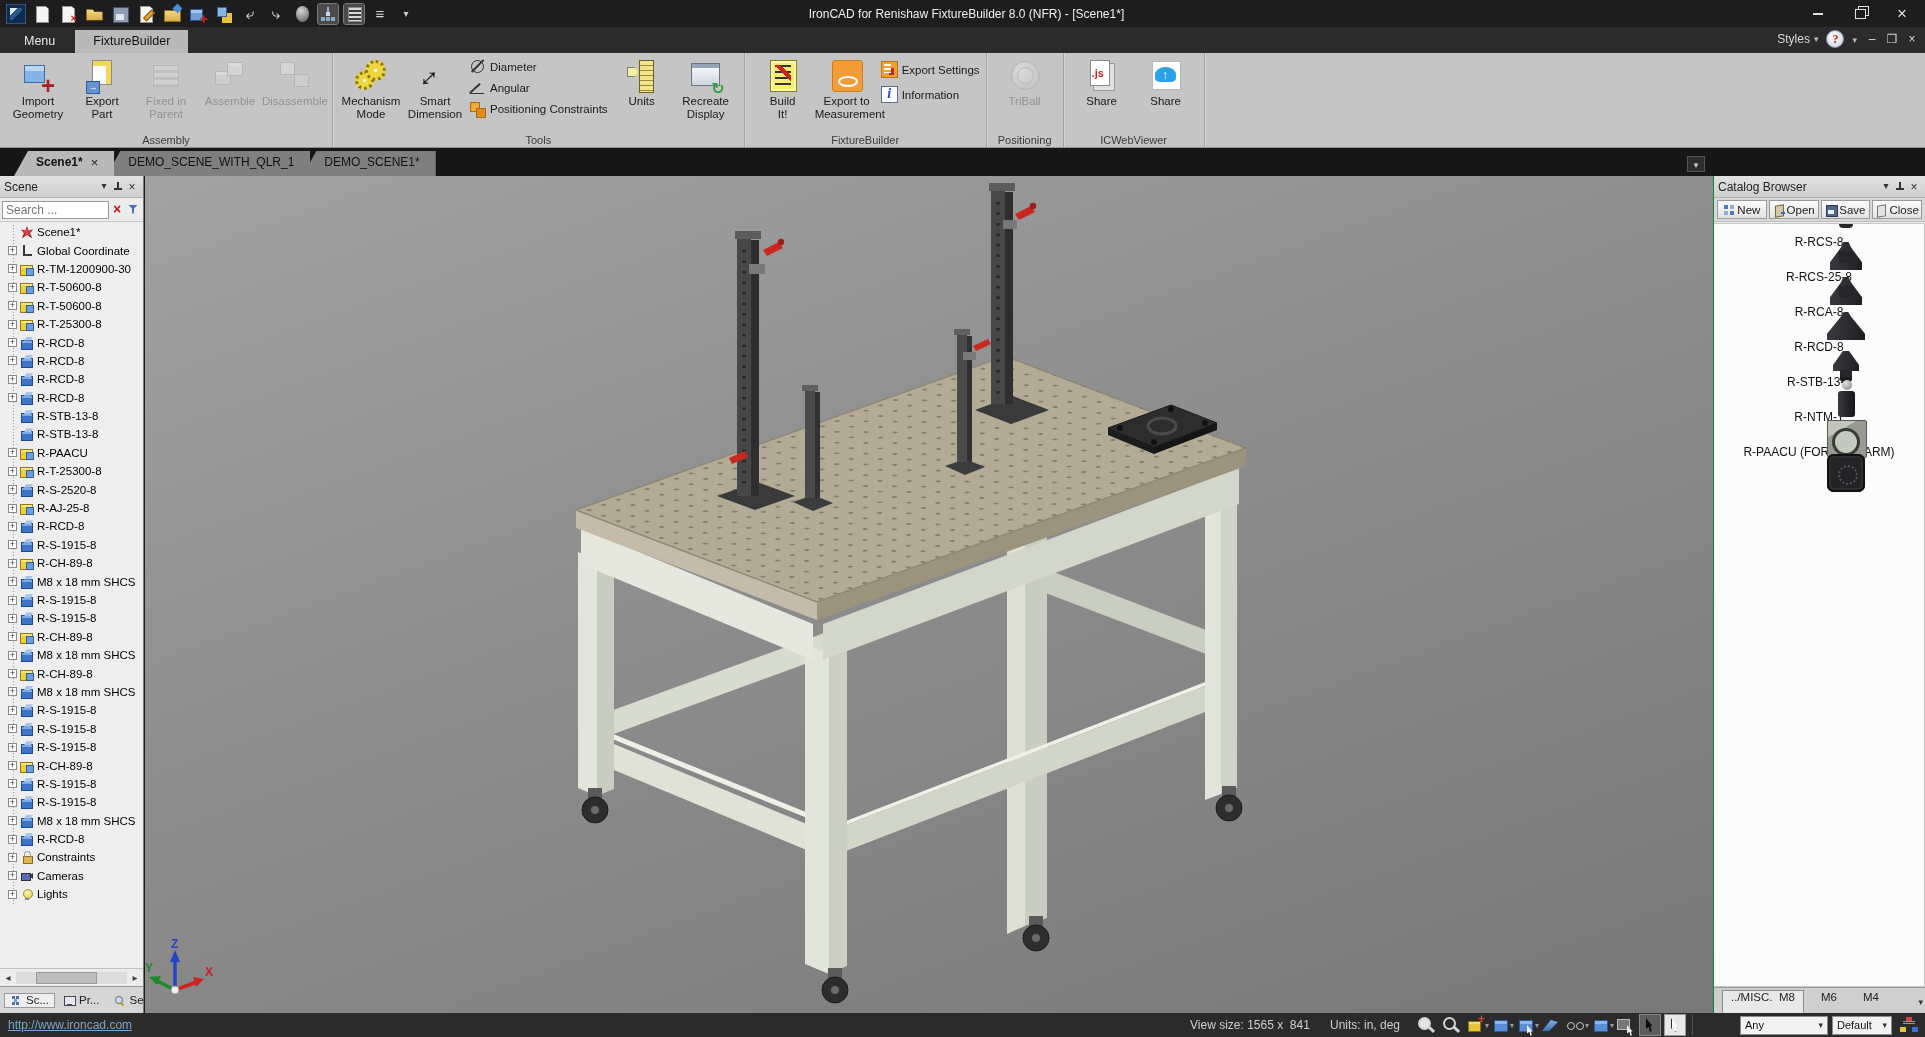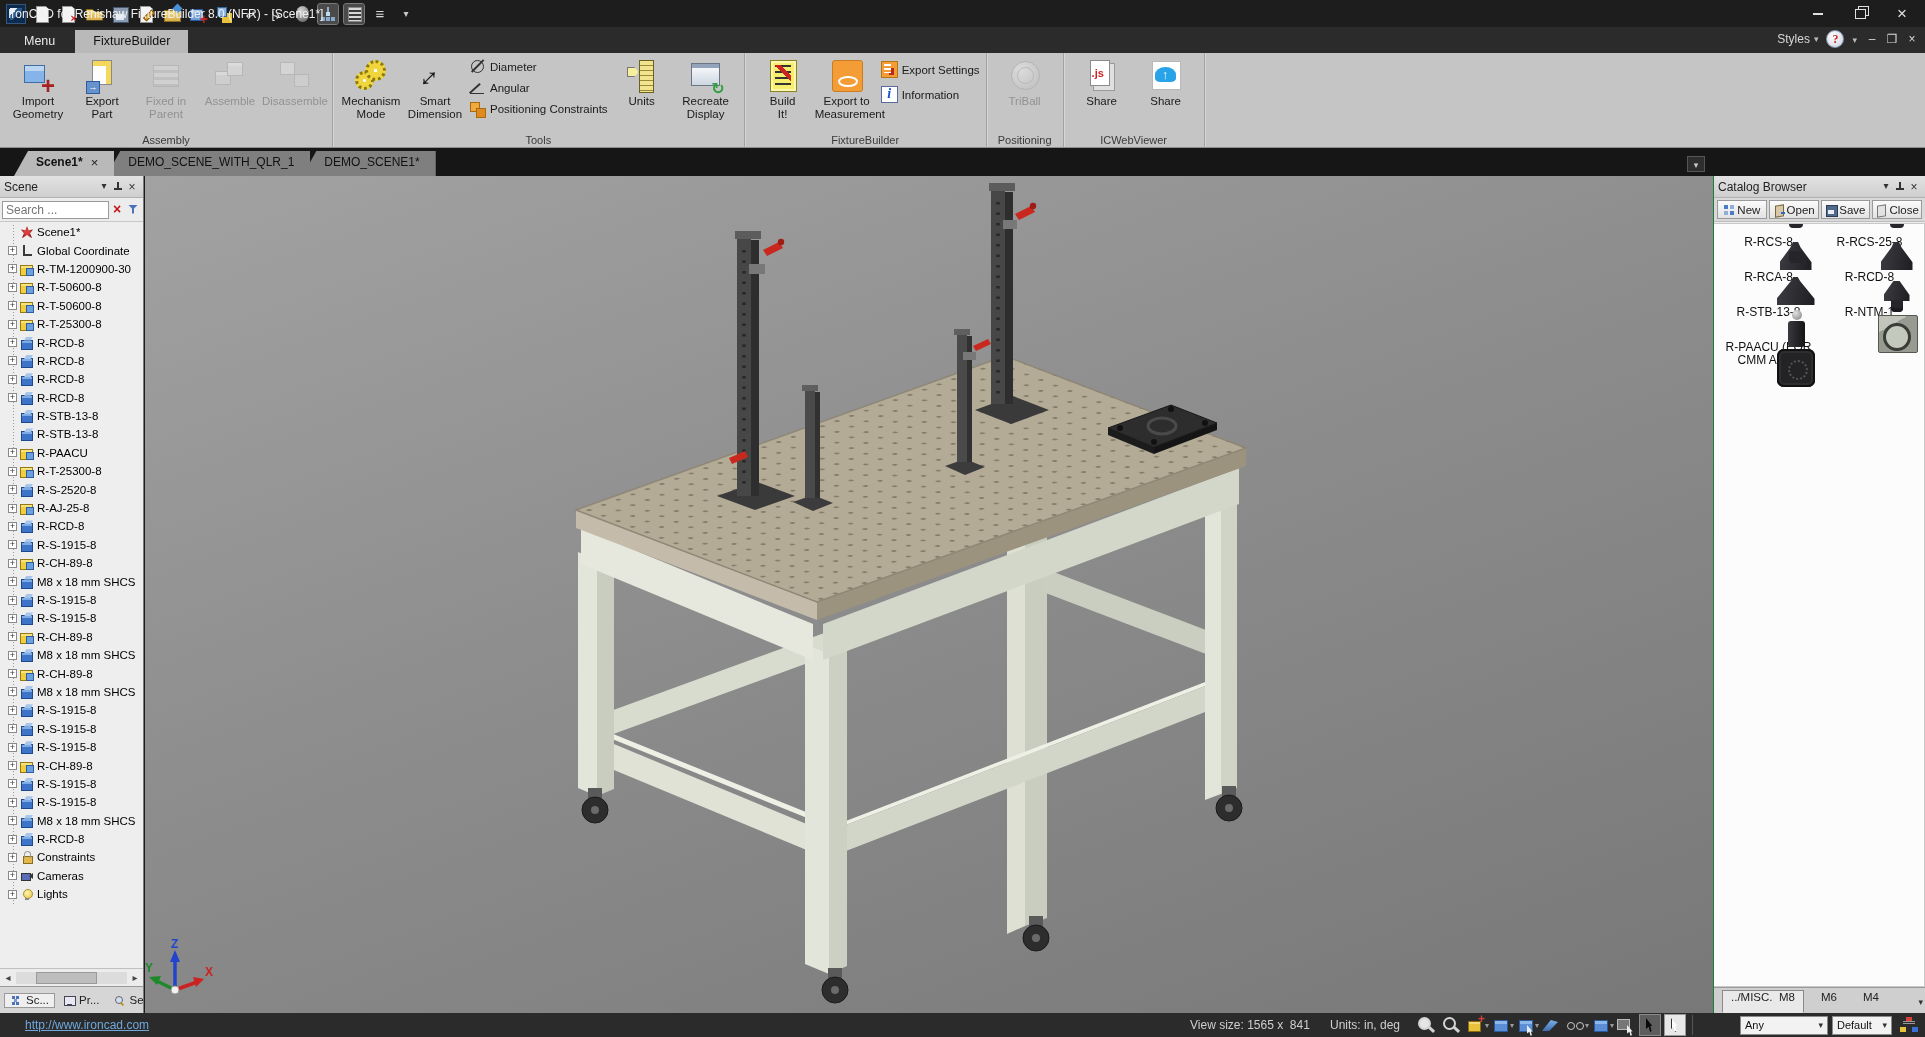--- a/index.html
+++ b/index.html
@@ -25,21 +25,21 @@
   .q-add-cube::after{content:"+";position:absolute;right:0;bottom:-2px;color:#c22;font:bold 14px/14px "Liberation Sans",sans-serif}
   .q-copy::before{content:"";position:absolute;left:3px;top:3px;width:8px;height:8px;background:#8ab4e4;border:1px solid #35679a;box-shadow:5px 6px 0 #e8c23a}
   .q-undo::after{content:"\2936";color:#e0e0e0;font-size:15px}
   .q-redo::after{content:"\2937";color:#e0e0e0;font-size:15px}
   .q-sphere::before{content:"";position:absolute;left:4px;top:2px;width:13px;height:16px;border-radius:50%;background:radial-gradient(circle at 38% 30%,#d6d6d6,#565656)}
   .q-structure::before{content:"";position:absolute;left:9px;top:3px;width:2px;height:6px;background:#9ac}
   .q-structure::after{content:"";position:absolute;left:8px;top:8px;width:4px;height:4px;background:#bde;box-shadow:-5px 5px 0 #8ac,5px 5px 0 #8ac,0 5px 0 #8ac}
   .q-display::after{content:"";position:absolute;left:4px;top:3px;width:12px;height:13px;background:repeating-linear-gradient(#d8d8d8 0 2px,#3c3c3c 2px 4px);border:1px solid #888}
   .q-list::after{content:"\2261";color:#d8d8d8;font-size:15px}
   .q-more::after{content:"\25BE";color:#c8c8c8;font-size:10px}
-  #titlebar .title{position:absolute;left:8px;right:0;text-align:left;font-size:12px;color:#f0f0f0;pointer-events:none}
+  #titlebar .title{position:absolute;left:8px;right:0;text-align:center;font-size:12px;color:#f0f0f0;pointer-events:none}
   .wctrl{position:absolute;right:4px;top:0;display:flex;height:27px;align-items:center;gap:4px}
   .wbtn{width:38px;height:22px;display:flex;align-items:center;justify-content:center;color:#e0e0e0;position:relative}
   .wbtn-min::after{content:"";width:10px;height:2px;background:#e0e0e0}
   .wbtn-restore::after{content:"";width:9px;height:8px;border:1px solid #e0e0e0;box-shadow:3px -3px 0 -1px #1d1d1d,3px -3px 0 0 #e0e0e0}
   .wbtn-close::after{content:"×";font-size:17px;line-height:17px}
 
   
   #ribbonrow{position:absolute;left:0;top:27px;width:1925px;height:26px;background:#2b2b2b;display:flex;align-items:flex-end}
   .rtab{padding:4px 18px 5px;font-size:12.5px;color:#e8e8e8;margin-right:2px}
   .rtab.active{background:#b9b9b9;color:#111}
@@ -175,21 +175,21 @@
   .cb-open::after{content:"";position:absolute;right:0;bottom:2px;width:4px;height:2px;background:#2a6ac8}
   .cb-save::before{content:"";position:absolute;left:1px;top:1px;width:10px;height:10px;background:#50688a;border:1px solid #2c3c55}
   .cb-save::after{content:"";position:absolute;left:3px;top:6px;width:6px;height:4px;background:#e8edf4}
   .cb-close::before{content:"";position:absolute;left:2px;top:1px;width:7px;height:10px;background:#e2e2e2;border:1px solid #777;transform:skewY(-8deg)}
   .catsearch{display:flex;align-items:center;height:22px;background:#ececec;border-bottom:1px solid #c0c0c0;padding:2px}
   .backarrow{width:18px;height:14px;position:relative;flex:none}
   .backarrow::before{content:"";position:absolute;left:1px;top:3px;border-right:8px solid #3a72c8;border-top:5px solid transparent;border-bottom:5px solid transparent}
   .backarrow::after{content:"";position:absolute;left:8px;top:5px;width:8px;height:6px;background:#3a72c8}
   .catsearch input{flex:1;min-width:0;height:17px;border:1px solid #9a9a9a;background:#fff;font:12px "Liberation Sans",sans-serif;color:#555;padding:0 3px}
   .catbody{position:absolute;left:0;right:0;top:47px;bottom:26px;background:#fcfcfc;border:1px solid #c8c8c8;border-left:none;overflow:hidden}
-  .cgrid{display:grid;grid-template-columns:1fr 1fr;row-gap:22px;padding:12px 4px}
+  .cgrid{display:grid;grid-template-columns:1fr;row-gap:22px;padding:12px 4px}
   .citem{text-align:center}
   .cthumb{width:54px;height:54px;position:relative;margin:0 auto 4px}
   .th-cone1::before,.th-cone2::before,.th-cone3::before{content:"";position:absolute;left:11px;top:6px;width:32px;height:28px;background:linear-gradient(100deg,#3c3c42,#1e1e22);clip-path:polygon(42% 0,58% 0,66% 20%,100% 72%,100% 100%,0 100%,0 72%,34% 20%)}
   .th-cone1::after,.th-cone2::after,.th-cone3::after{content:"";position:absolute;left:20px;bottom:8px;width:14px;height:12px;background:#26262a;border-radius:2px 2px 4px 4px}
   .th-cone3::before{left:8px;width:38px;clip-path:polygon(44% 0,56% 0,62% 14%,100% 78%,100% 100%,0 100%,0 78%,38% 14%)}
   .th-top::before{content:"";position:absolute;left:14px;top:10px;width:26px;height:20px;background:linear-gradient(100deg,#3c3c42,#1e1e22);clip-path:polygon(38% 0,62% 0,100% 70%,100% 100%,0 100%,0 70%)}
   .th-top::after{content:"";position:absolute;left:21px;top:29px;width:12px;height:12px;background:#26262a;border-radius:0 0 4px 4px;box-shadow:inset 0 -4px 0 #1a1a1e}
   .th-stylus::before{content:"";position:absolute;left:19px;top:15px;width:17px;height:26px;background:linear-gradient(90deg,#3a3a3e,#151518);border-radius:3px}
   .th-stylus::after{content:"";position:absolute;left:23px;top:4px;width:10px;height:10px;border-radius:50%;background:radial-gradient(circle at 35% 30%,#e2e2e2,#7e7e7e)}
   .th-block::before{content:"";position:absolute;left:8px;top:9px;width:38px;height:36px;background:linear-gradient(150deg,#c2c5bb 0 28%,#989b92 28%);border:1px solid #55584f;border-radius:2px}
@@ -198,21 +198,21 @@
   .th-plate::after{content:"";position:absolute;left:19px;top:19px;width:16px;height:16px;border-radius:50%;border:2px dotted #55555a}
   .clabel{font-size:12px;color:#111;line-height:13px;padding:0 2px}
   .cattabs{position:absolute;left:0;right:0;bottom:0;height:26px;background:#cfcfcf;border-top:1px solid #9a9a9a;display:flex;align-items:stretch;padding:2px 2px 0 86px;gap:8px}
   .ctab{display:flex;align-items:flex-start;padding:0 8px;font-size:11.5px;color:#222;white-space:pre;border:1px solid transparent}
   .ctab.active{background:#e9e9e9;border-color:#8a8a8a;border-bottom-color:#e9e9e9;margin-left:-78px}
   .cattabs .more{margin-left:auto;align-self:center;color:#333;font-size:9px}
   .cattabs .more::after{content:"\25BE"}
 
   
   #statusbar{position:absolute;left:0;top:1013px;width:1925px;height:24px;background:#2b2b2b;display:flex;align-items:center;color:#cfcfcf;font-size:12px}
-  .slink{color:#6fa8dc;text-decoration:underline;margin-left:25px}
+  .slink{color:#6fa8dc;text-decoration:underline;margin-left:8px}
   .viewsize{position:absolute;left:1190px;white-space:pre}
   .unitstext{position:absolute;left:1330px;white-space:pre}
   .sicons{position:absolute;left:1415px;display:flex;align-items:center;gap:5px}
   .si{width:20px;height:20px;position:relative;flex:none;display:flex}
   .si .drop{display:none;position:absolute;right:-4px;top:6px;color:#9a9a9a;font-size:8px}
   .si.hasdrop .drop{display:block}
   .si.hasdrop .drop::after{content:"\25BE"}
   .si.active{background:#5d5d5d;outline:1px solid #8a8a8a}
   .st-magpage::before,.st-mag::before{content:"";position:absolute;left:3px;top:2px;width:9px;height:9px;border:2px solid #d4d4d4;border-radius:50%}
   .st-magpage::before{background:#e6e6e6}

